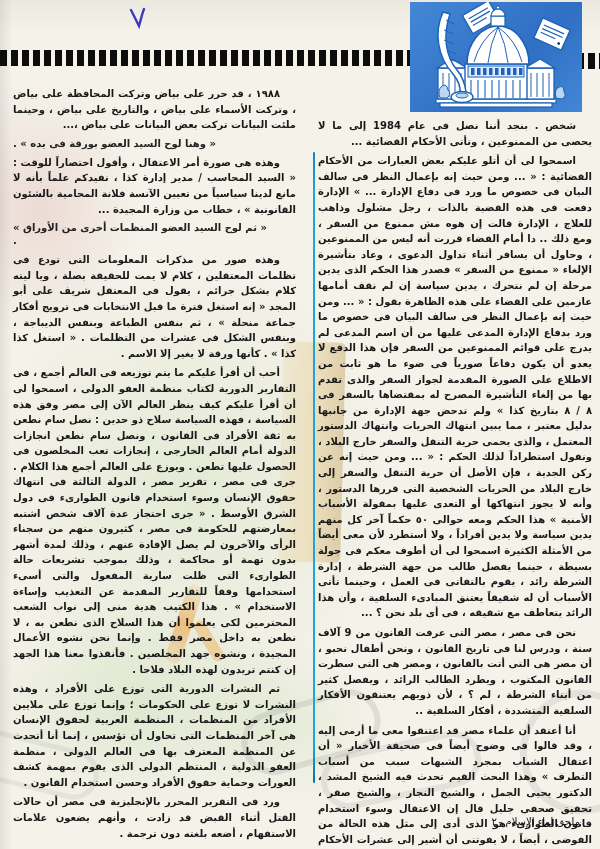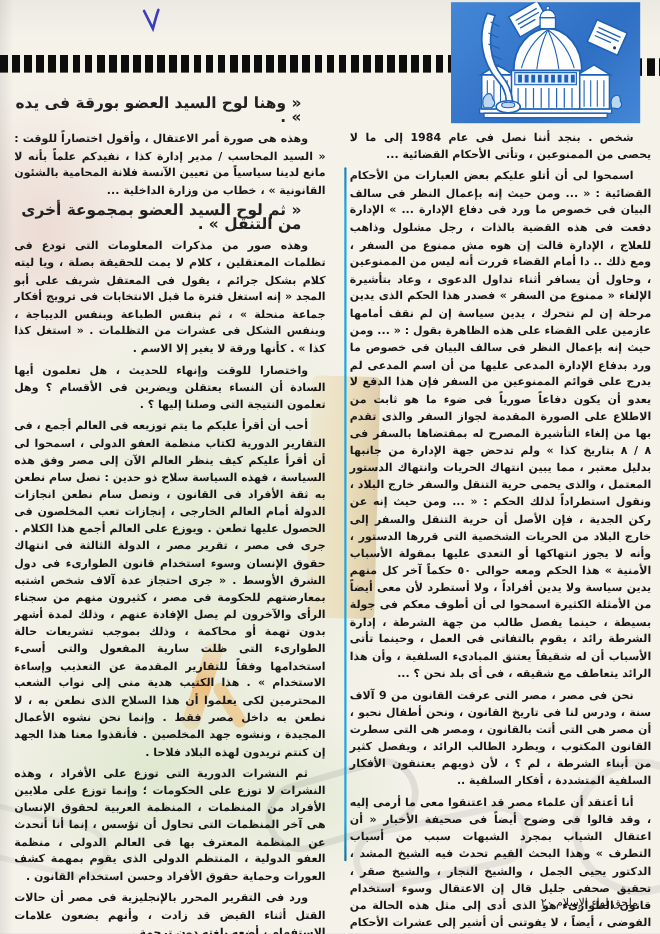--- a/index.html
+++ b/index.html
@@ -47,21 +47,21 @@
     background:linear-gradient(135deg,#4487d6,#2f6fc4 60%,#4487d6);}
   .illus svg{display:block;width:100%;height:100%;}
   
   .penmark{position:absolute;left:125px;top:4px;z-index:4;}
   
   .col{position:absolute;z-index:5;direction:rtl;text-align:justify;
     color:#181818;font-weight:bold;font-size:10px;line-height:15.6px;}
   .col-right{left:318px;top:118px;width:274px;}
   .col-left{left:13px;top:86px;width:283px;}
   .para{margin:0 0 4px 0;text-indent:16px;}
-  .aside{font-size:14px;line-height:13px;text-align:right;text-indent:0;
+  .aside{font-size:10px;line-height:13px;text-align:left;text-indent:0;
     margin:2px 22px 5px 0;color:#222;}
   
   .gutter-line{position:absolute;left:313px;top:152px;width:2.4px;height:631px;z-index:6;
     background:linear-gradient(#1f7fc0,#1aa7e1 6%,#1aa7e1 94%,#0f6f9f);border-radius:2px;}
   
   .footer{position:absolute;right:20px;bottom:22px;z-index:5;direction:rtl;
     font-weight:normal;font-size:10px;color:#111;}
 </style>
 </head>
 <body>
@@ -177,25 +177,25 @@
 
   <div class="col col-right">
     <p class="para">شخص . بنجد أننا نصل فى عام 1984 إلى ما لا يحصى من الممنوعين ، وتأتى الأحكام القضائية ...</p>
     <p class="para">اسمحوا لى أن أتلو عليكم بعض العبارات من الأحكام القضائية : « ... ومن حيث إنه بإعمال النظر فى سالف البيان فى خصوص ما ورد فى دفاع الإدارة ... » الإدارة دفعت فى هذه القضية بالذات ، رجل مشلول وذاهب للعلاج ، الإدارة قالت إن هوه مش ممنوع من السفر ، ومع ذلك .. دا أمام القضاء قررت أنه ليس من الممنوعين ، وحاول أن يسافر أثناء تداول الدعوى ، وعاد بتأشيرة الإلغاء « ممنوع من السفر » فصدر هذا الحكم الذى يدين مرحلة إن لم نتحرك ، يدين سياسة إن لم نقف أمامها عازمين على القضاء على هذه الظاهرة بقول : « ... ومن حيث إنه بإعمال النظر فى سالف البيان فى خصوص ما ورد بدفاع الإدارة المدعى عليها من أن اسم المدعى لم يدرج على قوائم الممنوعين من السفر فإن هذا الدفع لا يعدو أن يكون دفاعاً صورياً فى ضوء ما هو ثابت من الاطلاع على الصورة المقدمة لجواز السفر والذى تقدم بها من إلغاء التأشيرة المصرح له بمقتضاها بالسفر فى ٨ / ٨ بتاريخ كذا » ولم تدحض جهة الإدارة من جانبها بدليل معتبر ، مما يبين انتهاك الحريات وانتهاك الدستور المعتمل ، والذى يحمى حرية التنقل والسفر خارج البلاد ، ونقول استطراداً لذلك الحكم : « ... ومن حيث إنه عن ركن الجدية ، فإن الأصل أن حرية التنقل والسفر إلى خارج البلاد من الحريات الشخصية التى قررها الدستور ، وأنه لا يجوز انتهاكها أو التعدى عليها بمقولة الأسباب الأمنية » هذا الحكم ومعه حوالى ٥٠ حكماً آخر كل منهم يدين سياسة ولا يدين أفراداً ، ولا أستطرد لأن معى أيضاً من الأمثلة الكثيرة اسمحوا لى أن أطوف معكم فى جولة بسيطة ، حينما يفصل طالب من جهة الشرطة ، إدارة الشرطة رائد ، يقوم بالتفاتى فى العمل ، وحينما تأتى الأسباب أن له شقيقاً يعتنق المبادىء السلفية ، وأن هذا الرائد يتعاطف مع شقيقه ، فى أى بلد نحن ؟ ...</p>
     <p class="para">نحن فى مصر ، مصر التى عرفت القانون من 9 آلاف سنة ، ودرس لنا فى تاريخ القانون ، ونحن أطفال نحبو ، أن مصر هى التى أتت بالقانون ، ومصر هى التى سطرت القانون المكتوب ، ويطرد الطالب الرائد ، ويفصل كثير من أبناء الشرطة ، لم ؟ ، لأن ذويهم يعتنقون الأفكار السلفية المتشددة ، أفكار السلفية ..</p>
     <p class="para">أنا أعتقد أن علماء مصر قد اعتنقوا معى ما أرمى إليه ، وقد قالوا فى وضوح أيضاً فى صحيفة الأخبار « أن اعتقال الشباب بمجرد الشبهات سبب من أسباب التطرف » وهذا البحث القيم تحدث فيه الشيخ المشد ، الدكتور يحيى الجمل ، والشيخ النجار ، والشيخ صقر ، تحقيق صحفى جليل قال إن الاعتقال وسوء استخدام قانون الطوارىء هو الذى أدى إلى مثل هذه الحالة من الفوضى ، أيضاً ، لا يفوتنى أن أشير إلى عشرات الأحكام التى تسجل اعتقال الطلبة حتى فوات مواعيد الامتحان ، وأشير إلى الحكم الصادر تحت رقم ٥٦١٣ لسنة ٤١ ق ، اعتقال أثناء الدراسة ثم إخلاء سبيل بعد الامتحان ، كذلك الحكم الصادر فى الدعوى رقم ٤٥٤٣ لسنة ٣٧ ق والأحكام التالية لها .</p>
 
   </div>
 
   <div class="col col-left">
+    <p class="para">١٩٨٨ ، قد حرر على بياض وتركت المحافظة على بياض ، وتركت الأسماء على بياض ، والتاريخ على بياض ، وحينما ملئت البيانات تركت بعض البيانات على بياض ،...</p>
     <p class="para aside">« وهنا لوح السيد العضو بورقة فى يده » .</p>
-    <p class="para">وهذه هى صورة أمر الاعتقال ، وأقول اختصاراً للوقت : « السيد المحاسب / مدير إدارة كذا ، نفيدكم علماً بأنه لا مانع لدينا سياسياً من تعيين الآنسة فلانة المحامية بالشئون القانونية » ، خطاب من وزارة الداخلية ...</p>
-    <p class="para aside">« ثم لوح السيد العضو بمجموعة أخرى من التنقل » .</p>
+    <p class="para">وهذه هى صورة أمر الاعتقال ، وأقول اختصاراً للوقت : « السيد المحاسب / مدير إدارة كذا ، نفيدكم علماً بأنه لا مانع لدينا سياسياً من تعيين الآنسة فلانة المحامية بالشئون القانونية » ، خطاب من وزارة المجيدة ...</p>
+    <p class="para aside">« ثم لوح السيد العضو المنظمات أخرى من الأوراق » .</p>
     <p class="para">وهذه صور من مذكرات المعلومات التى تودع فى تظلمات المعتقلين ، كلام لا يمت للحقيقة بصلة ، ويا ليته كلام بشكل جرائم ، يقول فى المعتقل شريف على أبو المجد « إنه استغل فترة ما قبل الانتخابات فى ترويج أفكار جماعة منحلة » ، ثم بنفس الطباعة وبنفس الديباجة ، وبنفس الشكل فى عشرات من التظلمات . « استغل كذا كذا » . كأنها ورقة لا يغير إلا الاسم .</p>
-    <p class="para">واختصارا للوقت وإنهاء للحديث ، هل تعلمون أيها السادة أن النساء يعتقلن ويضربن فى الأقسام ؟ وهل تعلمون النتيجة التى وصلنا إليها ؟ .</p>
     <p class="para">أحب أن أقرأ عليكم ما يتم توزيعه فى العالم أجمع ، فى التقارير الدورية لكتاب منظمة العفو الدولى ، اسمحوا لى أن أقرأ عليكم كيف ينظر العالم الآن إلى مصر وفق هذه السياسة ، فهذه السياسة سلاح ذو حدين : نصل سام نطعن به ثقة الأفراد فى القانون ، ونصل سام نطعن انجازات الدولة أمام العالم الخارجى ، إنجازات تعب المخلصون فى الحصول عليها تطعن . ويوزع على العالم أجمع هذا الكلام . جرى فى مصر ، تقرير مصر ، الدولة الثالثة فى انتهاك حقوق الإنسان وسوء استخدام قانون الطوارىء فى دول الشرق الأوسط . « جرى احتجاز عدة آلاف شخص اشتبه بمعارضتهم للحكومة فى مصر ، كثيرون منهم من سجناء الرأى والآخرون لم يصل الإفادة عنهم ، وذلك لمدة أشهر بدون تهمة أو محاكمة ، وذلك بموجب تشريعات حالة الطوارىء التى ظلت سارية المفعول والتى أسىء استخدامها وفقاً للتقارير المقدمة عن التعذيب وإساءة الاستخدام » . هذا الكتيب هدية منى إلى نواب الشعب المحترمين لكى يعلموا أن هذا السلاح الذى نطعن به ، لا نطعن به داخل مصر فقط . وإنما نحن نشوه الأعمال المجيدة ، ونشوه جهد المخلصين . فأنقذوا معنا هذا الجهد إن كنتم تريدون لهذه البلاد فلاحا .</p>
     <p class="para">ثم النشرات الدورية التى توزع على الأفراد ، وهذه النشرات لا توزع على الحكومات ؛ وإنما توزع على ملايين الأفراد من المنظمات ، المنظمة العربية لحقوق الإنسان هى آخر المنظمات التى تحاول أن تؤسس ، إنما أنا أتحدث عن المنظمة المعترف بها فى العالم الدولى ، منظمة العفو الدولية ، المنتظم الدولى الذى يقوم بمهمة كشف العورات وحماية حقوق الأفراد وحسن استخدام القانون .</p>
     <p class="para">ورد فى التقرير المحرر بالإنجليزية فى مصر أن حالات القتل أثناء القبض قد زادت ، وأنهم يضعون علامات الاستفهام ، أضعه بلغته دون ترجمة .</p>
 
   </div>
 
   <div class="gutter-line"></div>
 
   <div class="footer">ملحق لواء الإسلام ٢٠</div>
 

